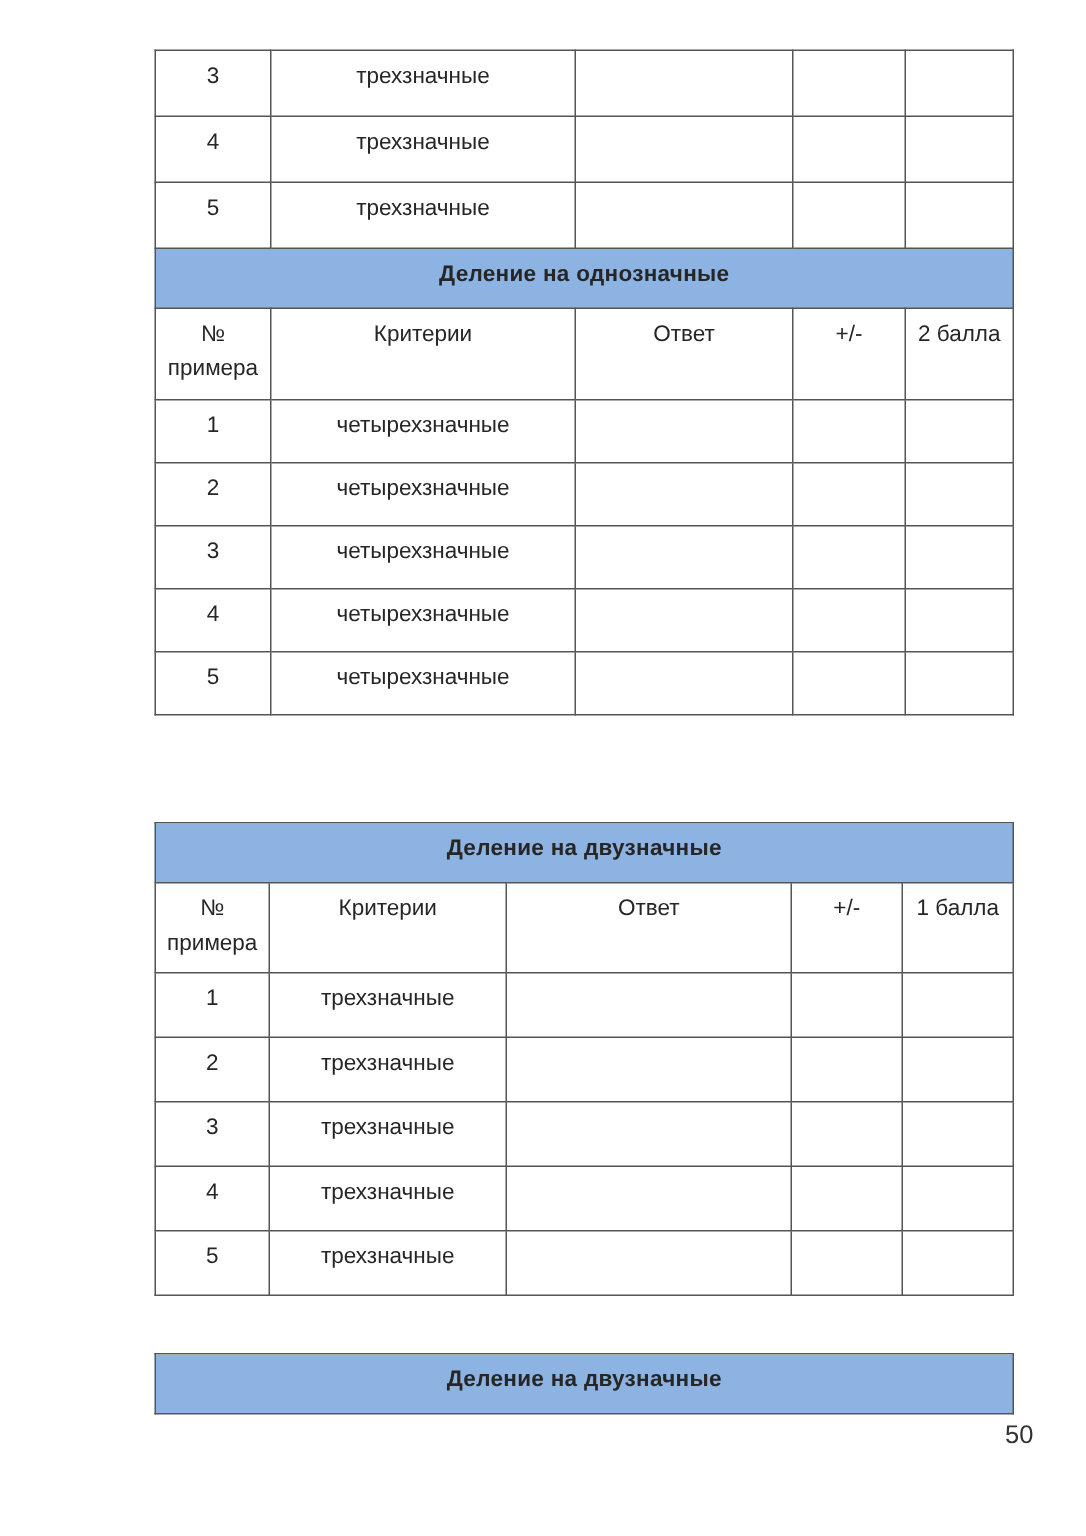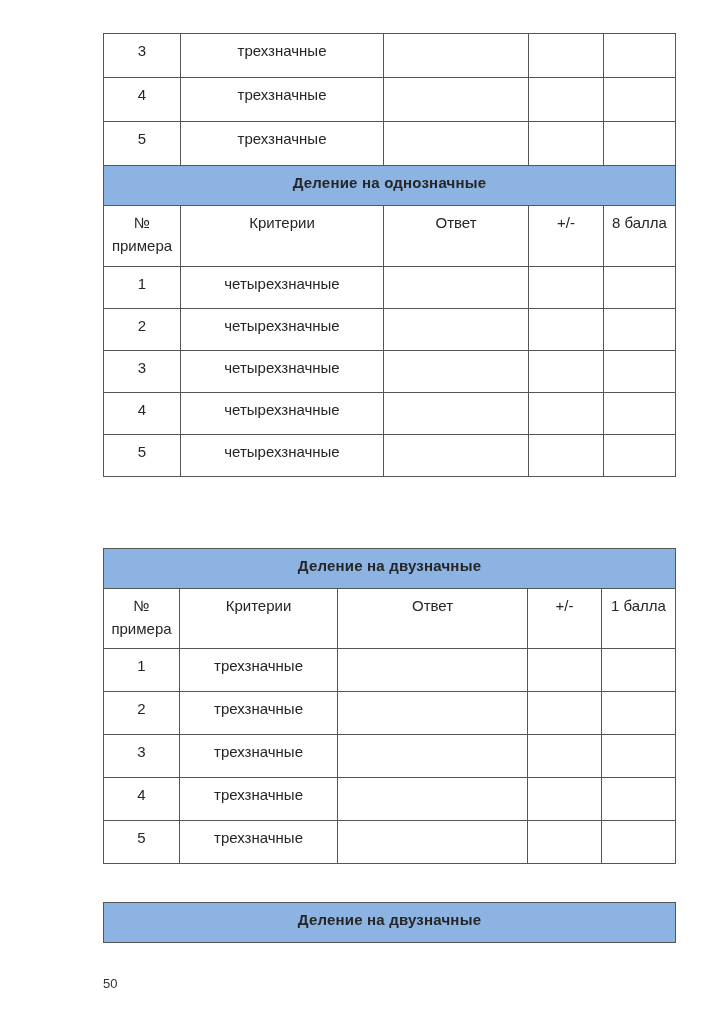--- a/index.html
+++ b/index.html
@@ -49,24 +49,24 @@
     color: #1a1a1a;
     vertical-align: middle;
     padding: 0;
     letter-spacing: 0.2px;
   }
   td.num-head { white-space: pre-line; }
 
   .page-number {
     position: absolute;
     left: 103px;
-    top: 976px;
+    top: 947px;
     width: 586px;
-    text-align: left;
-    font-size: 13px;
+    text-align: right;
+    font-size: 17px;
     color: #333333;
   }
 </style>
 </head>
 <body>
 
 <div class="sheet">
 
   <table class="doc-table t1">
     <colgroup>
@@ -100,21 +100,21 @@
       </tr>
       <tr class="row-section">
         <td class="section-cell" colspan="5">Деление на однозначные</td>
       </tr>
       <tr class="row-head1">
         <td class="num-head">№
 примера</td>
         <td>Критерии</td>
         <td>Ответ</td>
         <td>+/-</td>
-        <td>8 балла</td>
+        <td>2 балла</td>
       </tr>
       <tr class="row-data">
         <td>1</td>
         <td>четырехзначные</td>
         <td></td>
         <td></td>
         <td></td>
       </tr>
       <tr class="row-data">
         <td>2</td>

